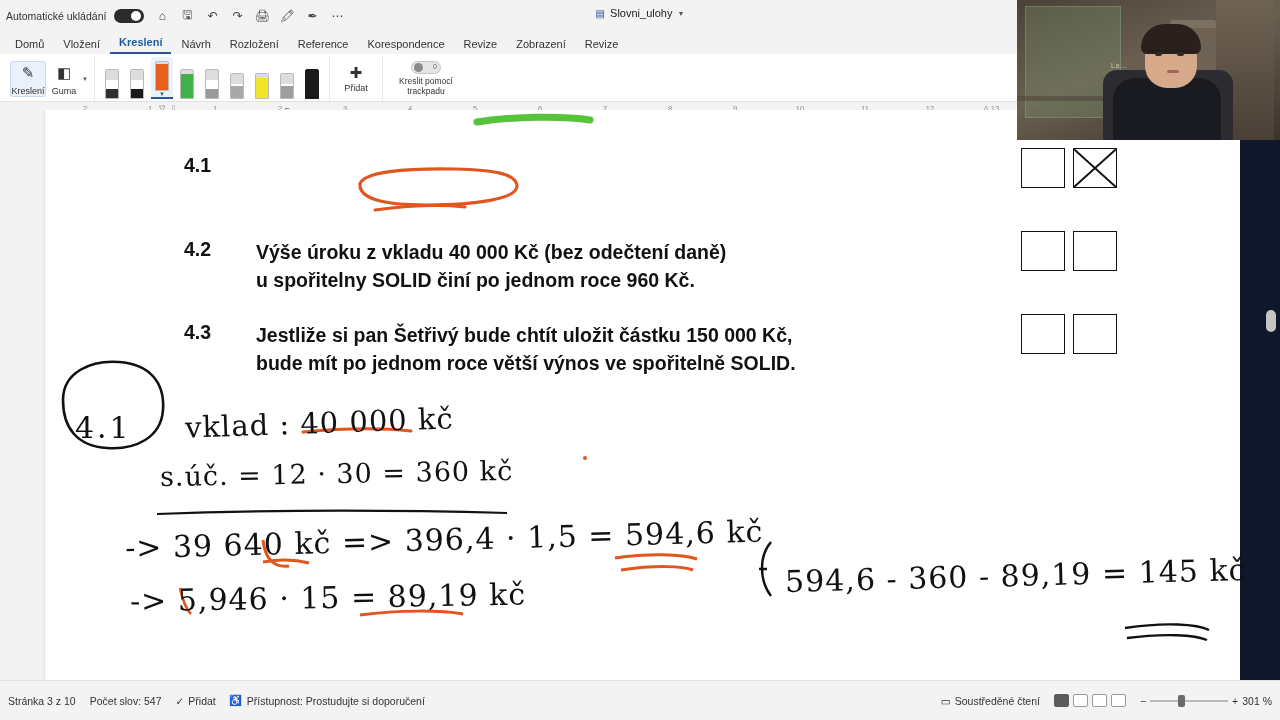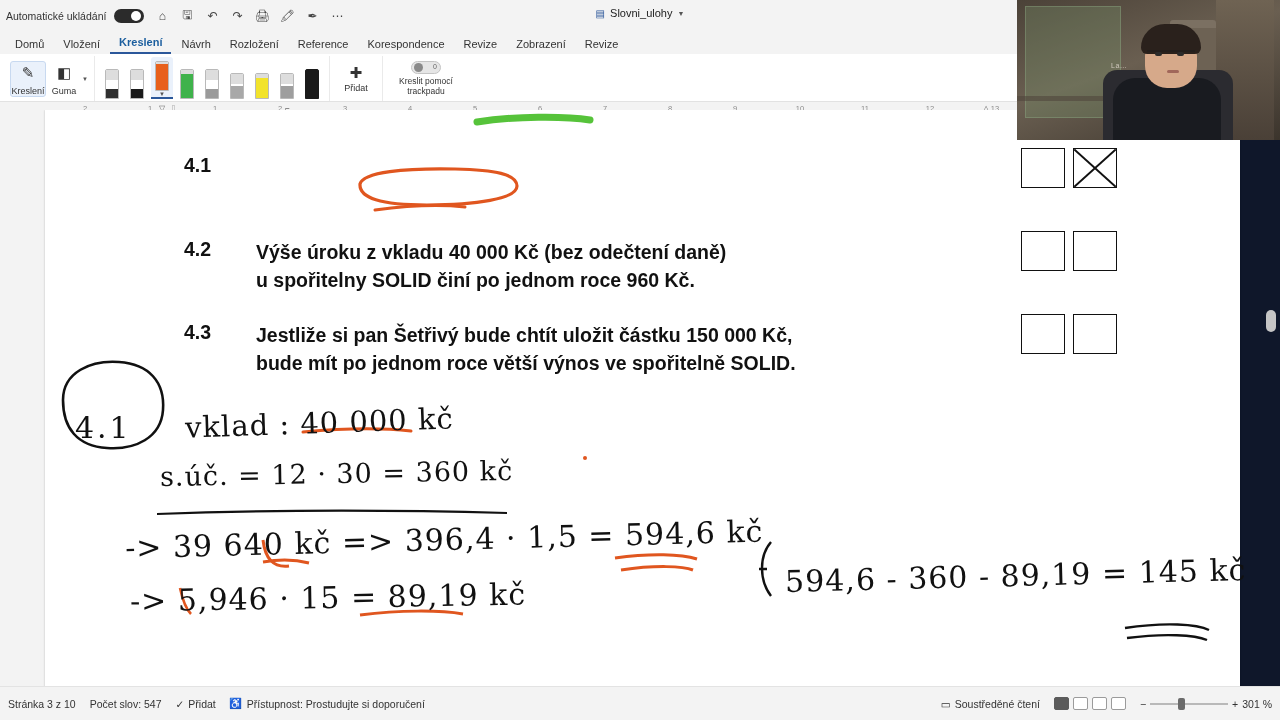--- a/index.html
+++ b/index.html
@@ -129,21 +129,21 @@
   .cam .glasses { position:absolute; left:130px; top:50px; width:48px; height:10px; border-top:2px solid rgba(30,30,30,.55); }
   .cam .eye { position:absolute; width:7px; height:4px; background:#2b2b2b; border-radius:3px; top:52px; }
   .cam .eye.l { left:138px; }
   .cam .eye.r { left:160px; }
   .cam .mouth { position:absolute; left:150px; top:70px; width:12px; height:3px; background:#a1675a; border-radius:2px; }
   .cam .shelf { position:absolute; left:0; top:96px; width:118px; height:5px; background:rgba(80,70,60,.6); }
   .cam .label { position:absolute; left:94px; top:62px; font-size:7px; color:#cfc8bd; letter-spacing:.5px; }
 
   
   .status {
-    position:absolute; left:0; right:0; bottom:0; height:34px; background:#f3f3f3;
+    position:absolute; left:0; right:0; bottom:0; height:40px; background:#f3f3f3;
     border-top:1px solid #e3e3e3; display:flex; 
     font-size:10.5px; color:#333; padding:0 8px; gap:14px;margin-top:22px;
   }
   .status .sp { flex:1 1 auto; }
   .status .item { display:flex; align-items:center; gap:4px; white-space:nowrap; }
   .viewbtn { width:15px; height:13px; border:1px solid #9b9b9b; border-radius:2px; background:#fff; }
   .viewbtn.active { background:#5b5b5b; border-color:#5b5b5b; }
   .zoom-slider { width:78px; height:12px; position:relative; display:flex; align-items:center; }
   .zoom-slider .track { position:absolute; left:0; right:0; height:2px; background:#b9b9b9; }
   .zoom-slider .knob { position:absolute; left:28px; width:7px; height:12px; background:#6b6b6b; border-radius:2px; }

